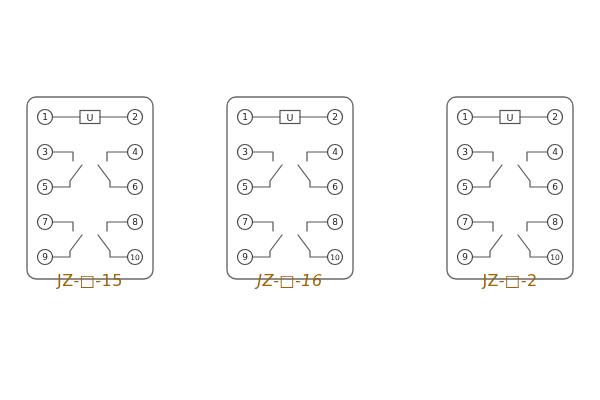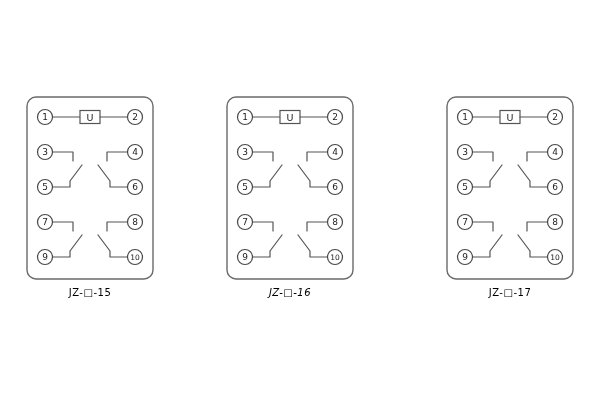--- a/index.html
+++ b/index.html
@@ -5,22 +5,22 @@
   html,body{margin:0;padding:0;}
   body{
     width:600px;height:400px;background:#ffffff;position:relative;overflow:hidden;
     font-family:"DejaVu Sans",sans-serif;
   }
   .panel{position:absolute;top:95px;width:130px;}
   .panel-1{left:25px;}
   .panel-2{left:225px;}
   .panel-3{left:445px;}
   .panel-label{
-    position:absolute;top:287px;width:130px;text-align:center;
-    font-size:10px;color:#000000;letter-spacing:0.5px;
+    position:absolute;top:271px;width:130px;text-align:center;
+    font-size:16px;color:#a16207;letter-spacing:0.5px;
   }
   .label-1{left:25px;}
   .label-2{left:225px;font-style:italic;}
   .label-3{left:445px;}
   .frame{fill:#ffffff;stroke:#6a6a6a;stroke-width:1.4;}
   .wire{fill:none;stroke:#555;stroke-width:1.2;stroke-linecap:round;stroke-linejoin:round;}
   .term circle{fill:#ffffff;stroke:#474747;stroke-width:1.2;}
   .term text{font-family:"DejaVu Sans",sans-serif;font-size:9px;fill:#222;text-anchor:middle;}
   .term text.small{font-size:7.5px;}
   .ubox{fill:#ffffff;stroke:#555;stroke-width:1.2;}
@@ -207,13 +207,13 @@
       </g>
     <g class="term">
         <circle cx="110" cy="162" r="7.5"></circle>
         <text class="small" x="110" y="162" dominant-baseline="central">10</text>
       </g>
   </svg>
 </div>
 
 <div class="panel-label label-1">JZ-□-15</div>
 <div class="panel-label label-2">JZ-□-16</div>
-<div class="panel-label label-3">JZ-□-17</div>
+<div class="panel-label label-3">JZ-□-2</div>
 
 </body></html>

